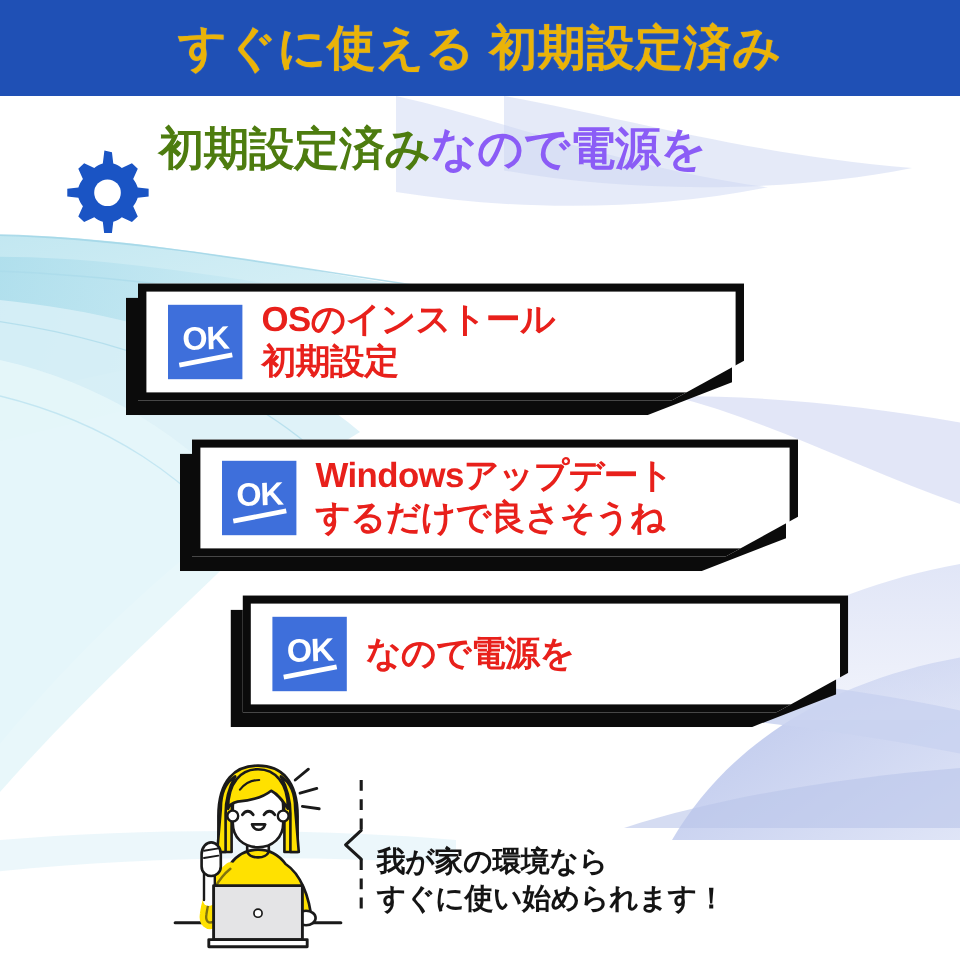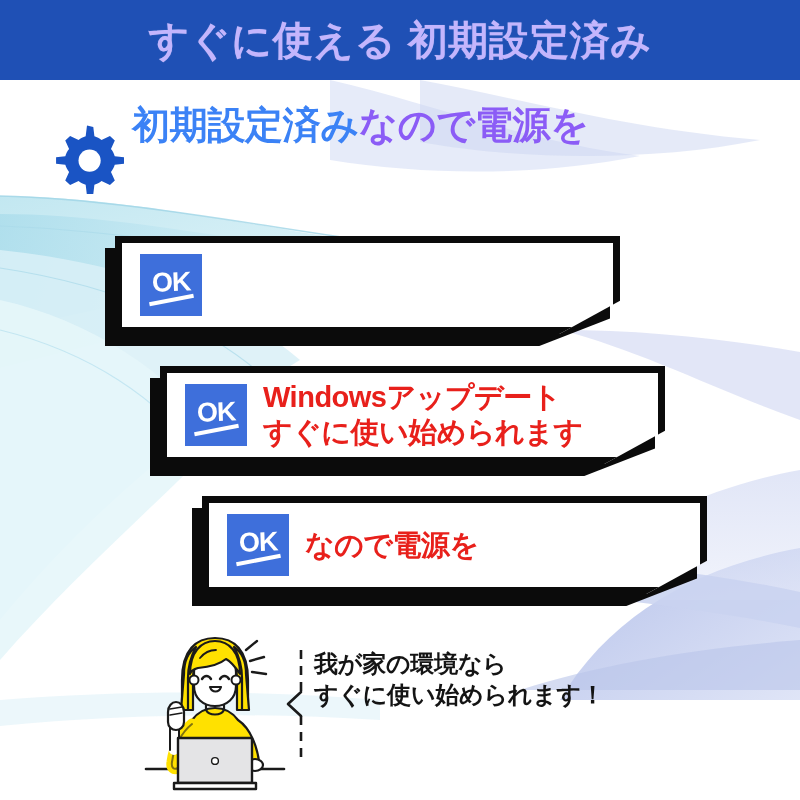--- a/index.html
+++ b/index.html
@@ -33,21 +33,21 @@
     top: 0;
     width: 800px;
     height: 80px;
     background: #1F50B5;
     z-index: 5;
     display: flex;
     align-items: center;
     justify-content: center;
   }
   #header-banner-title {
-    color: #c4b5fd;
+    color: #eab308;
     font-size: 40px;
     font-weight: bold;
     letter-spacing: 0.5px;
     white-space: nowrap;
     line-height: 1;
     text-shadow: 0 0 1px rgba(255,255,255,0.35);
   }
 
   
   #headline-block {
@@ -72,21 +72,21 @@
     flex: 1 1 auto;
     padding-left: 2px;
   }
   .headline-line {
     font-size: 38px;
     font-weight: bold;
     line-height: 1.32;
     white-space: nowrap;
     letter-spacing: -0.3px;
   }
-  .hl-blue { color: #3b82f6; }
+  .hl-blue { color: #4d7c0f; }
   .hl-black { color: #8b5cf6; }
 
   
   .ok-card {
     position: absolute;
     z-index: 7;
     box-sizing: border-box;
   }
   .ok-card-shadow {
     position: absolute;
@@ -161,21 +161,21 @@
     width: 150px;
     height: 165px;
     z-index: 6;
   }
   #speech-block {
     position: absolute;
     left: 286px;
     top: 648px;
     z-index: 6;
     display: flex;
-    align-items: flex-start;
+    align-items: flex-end;
   }
   #speech-bracket {
     width: 22px;
     flex: 0 0 22px;
     position: relative;
   }
   #speech-lines {
     padding-left: 6px;
   }
   .speech-line {
@@ -259,33 +259,37 @@
     </div>
   </div>
 
   <div class="ok-card" style="left:115px; top:236px; width:505px; height:98px;">
     <div class="ok-card-shadow"></div>
     <div class="ok-card-body">
       <div class="ok-badge">
         <span class="ok-badge-text">OK</span>
         <span class="ok-badge-underline"></span>
       </div>
+      <div class="ok-card-lines">
+        <div class="ok-card-line">OSのインストール</div>
+        <div class="ok-card-line">初期設定</div>
+      </div>
     </div>
   </div>
 
   <div class="ok-card" style="left:160px; top:366px; width:505px; height:98px;">
     <div class="ok-card-shadow"></div>
     <div class="ok-card-body">
       <div class="ok-badge">
         <span class="ok-badge-text">OK</span>
         <span class="ok-badge-underline"></span>
       </div>
       <div class="ok-card-lines">
         <div class="ok-card-line">Windowsアップデート</div>
-        <div class="ok-card-line">すぐに使い始められます</div>
+        <div class="ok-card-line">するだけで良さそうね</div>
       </div>
     </div>
   </div>
 
   <div class="ok-card" style="left:202px; top:496px; width:505px; height:98px;">
     <div class="ok-card-shadow"></div>
     <div class="ok-card-body" style="clip-path:polygon(0 0, 100% 0, 100% 66%, 88% 100%, 0 100%); overflow:visible;">
       <div class="ok-badge">
         <span class="ok-badge-text">OK</span>
         <span class="ok-badge-underline"></span>

